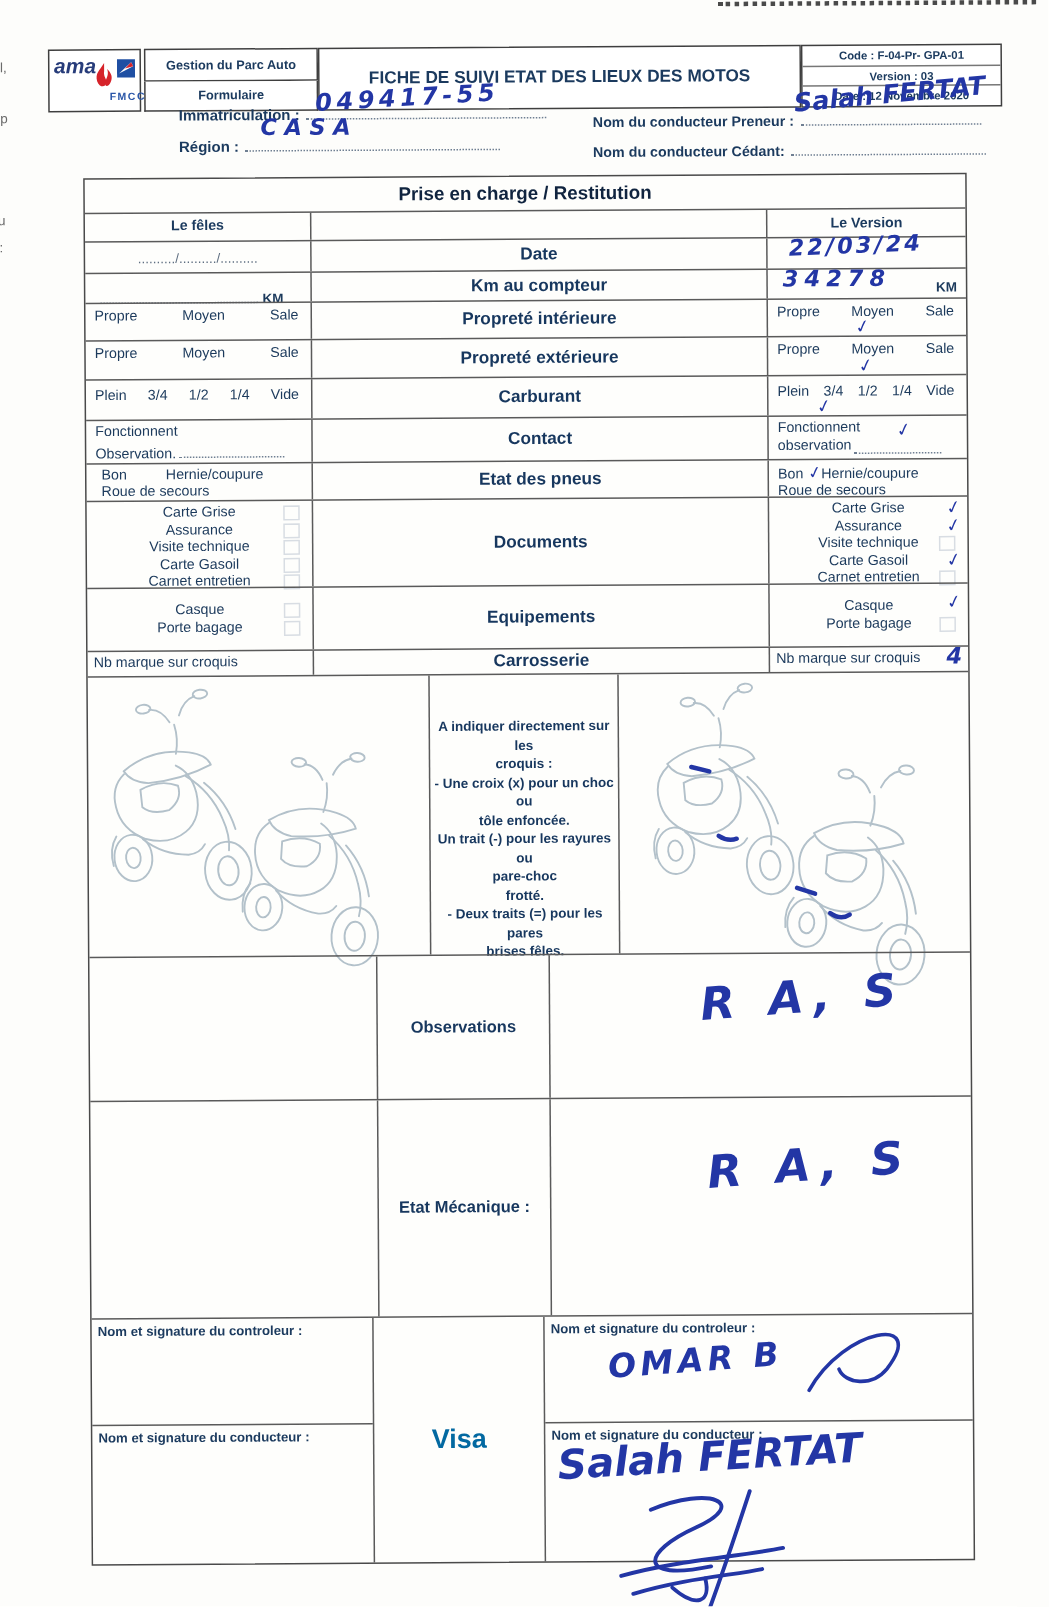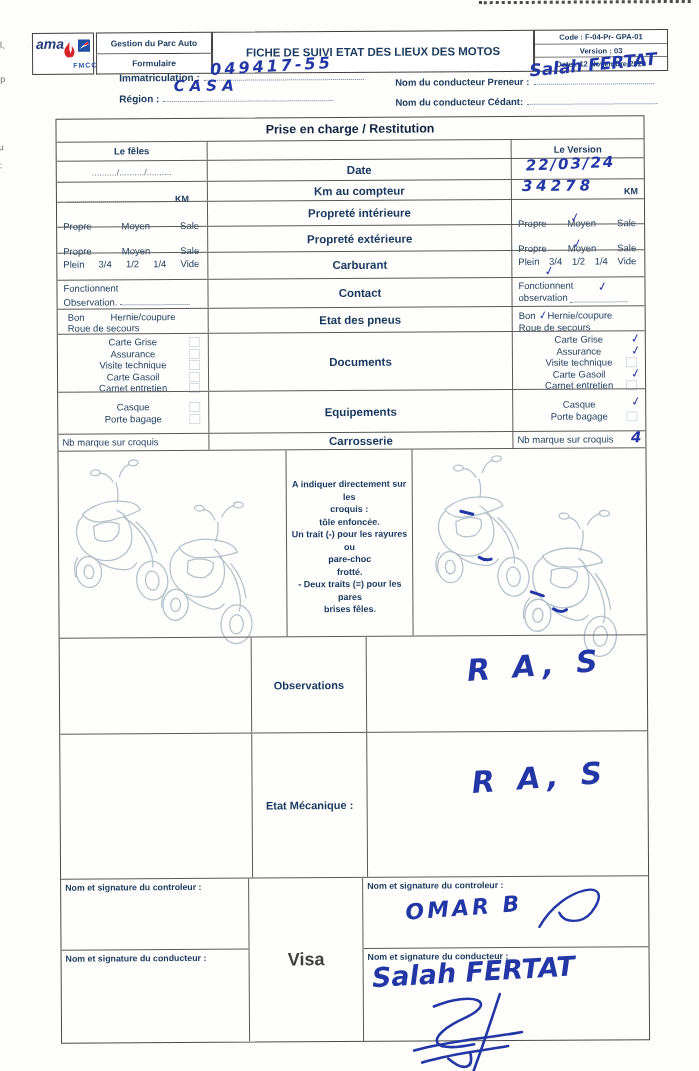--- a/index.html
+++ b/index.html
@@ -36,28 +36,28 @@
   .trow:first-child{border-top:none;}
   .cL,.cC,.cR{box-sizing:border-box;position:relative;overflow:visible;}
   .cC{border-left:1px solid #5a5a5a;border-right:1px solid #5a5a5a;display:flex;align-items:center;justify-content:center;}
   .secA .cL{width:150px;} .secA .cC{width:305px;} .secA .cR{width:132px;}
   .secB .cL{width:227px;} .secB .cC{width:127px;} .secB .cR{width:233px;}
   .secC .cL{width:191px;} .secC .cC{width:116px;} .secC .cR{width:280px;}
   .secD .cL{width:187px;} .secD .cC{width:115px;} .secD .cR{width:285px;}
   .rowtitle{height:22px;display:flex;align-items:center;justify-content:center;font-size:12.5px;font-weight:bold;color:#10243f;}
   .hdr-small{font-size:9.5px;font-weight:bold;color:#1b3a5e;text-align:center;}
   .lbl{font-size:11.5px;font-weight:bold;color:#17375e;text-align:center;}
-  .opts{display:flex;justify-content:space-between;padding:18px 8px 0 6px;font-size:9.5px;color:#1c3a5c;}
+  .opts{display:flex;justify-content:space-between;padding:3px 8px 0 6px;font-size:9.5px;color:#1c3a5c;}
   .small-txt{font-size:9px;color:#1c3a5c;}
   .chk{position:absolute;font-family:"DejaVu Sans",sans-serif;font-weight:bold;color:#2336a5;font-size:12px;transform:rotate(-12deg);}
   .itemline{display:flex;align-items:center;justify-content:center;position:relative;font-size:9.5px;color:#1c3a5c;line-height:11.5px;}
   .cbx{position:absolute;right:8px;top:1px;width:9px;height:8px;border:1px solid #d8dde3;}
   .chk-inline{font-family:"DejaVu Sans",sans-serif;font-weight:bold;color:#2336a5;font-size:11px;display:inline-block;transform:rotate(-12deg);}
   .sig-label{font-size:8.8px;font-weight:bold;color:#1b3a5e;padding:3px 0 0 4px;}
-  .visa{font-size:18px;font-weight:bold;color:#404040;}
+  .visa{font-size:18px;font-weight:bold;color:#0369a1;}
   .sketchcell svg.scooter{position:absolute;color:#b3c1ca;}
   .instr{font-size:9px;font-weight:bold;color:#17375e;text-align:center;line-height:12.5px;padding-top:28px;}
   .bigRAS{font-size:30px;letter-spacing:6px;transform:rotate(-4deg);}
 </style>
 </head>
 <body>
 
 <div class="page">
 
   <svg width="0" height="0" style="position:absolute" aria-hidden="true">
@@ -345,20 +345,21 @@
               <use href="#scooter"></use>
             </svg>
           <svg class="scooter" style="left:98px;top:48px;transform:rotate(4deg)" width="118" height="155">
               <use href="#scooter"></use>
             </svg>
         </div>
         <div class="cC" style="align-items:flex-start">
           <div class="instr">
             <div>A indiquer directement sur les</div>
             <div>croquis :</div>
+            <div>- Une croix (x) pour un choc ou</div>
             <div>tôle enfoncée.</div>
             <div>Un trait (-) pour les rayures ou</div>
             <div>pare-choc</div>
             <div>frotté.</div>
             <div>- Deux traits (=) pour les pares</div>
             <div>brises fêles.</div>
           </div>
         </div>
         <div class="cR sketchcell">
           <svg class="scooter" style="left:14px;top:6px;transform:rotate(-5deg)" width="118" height="155">

